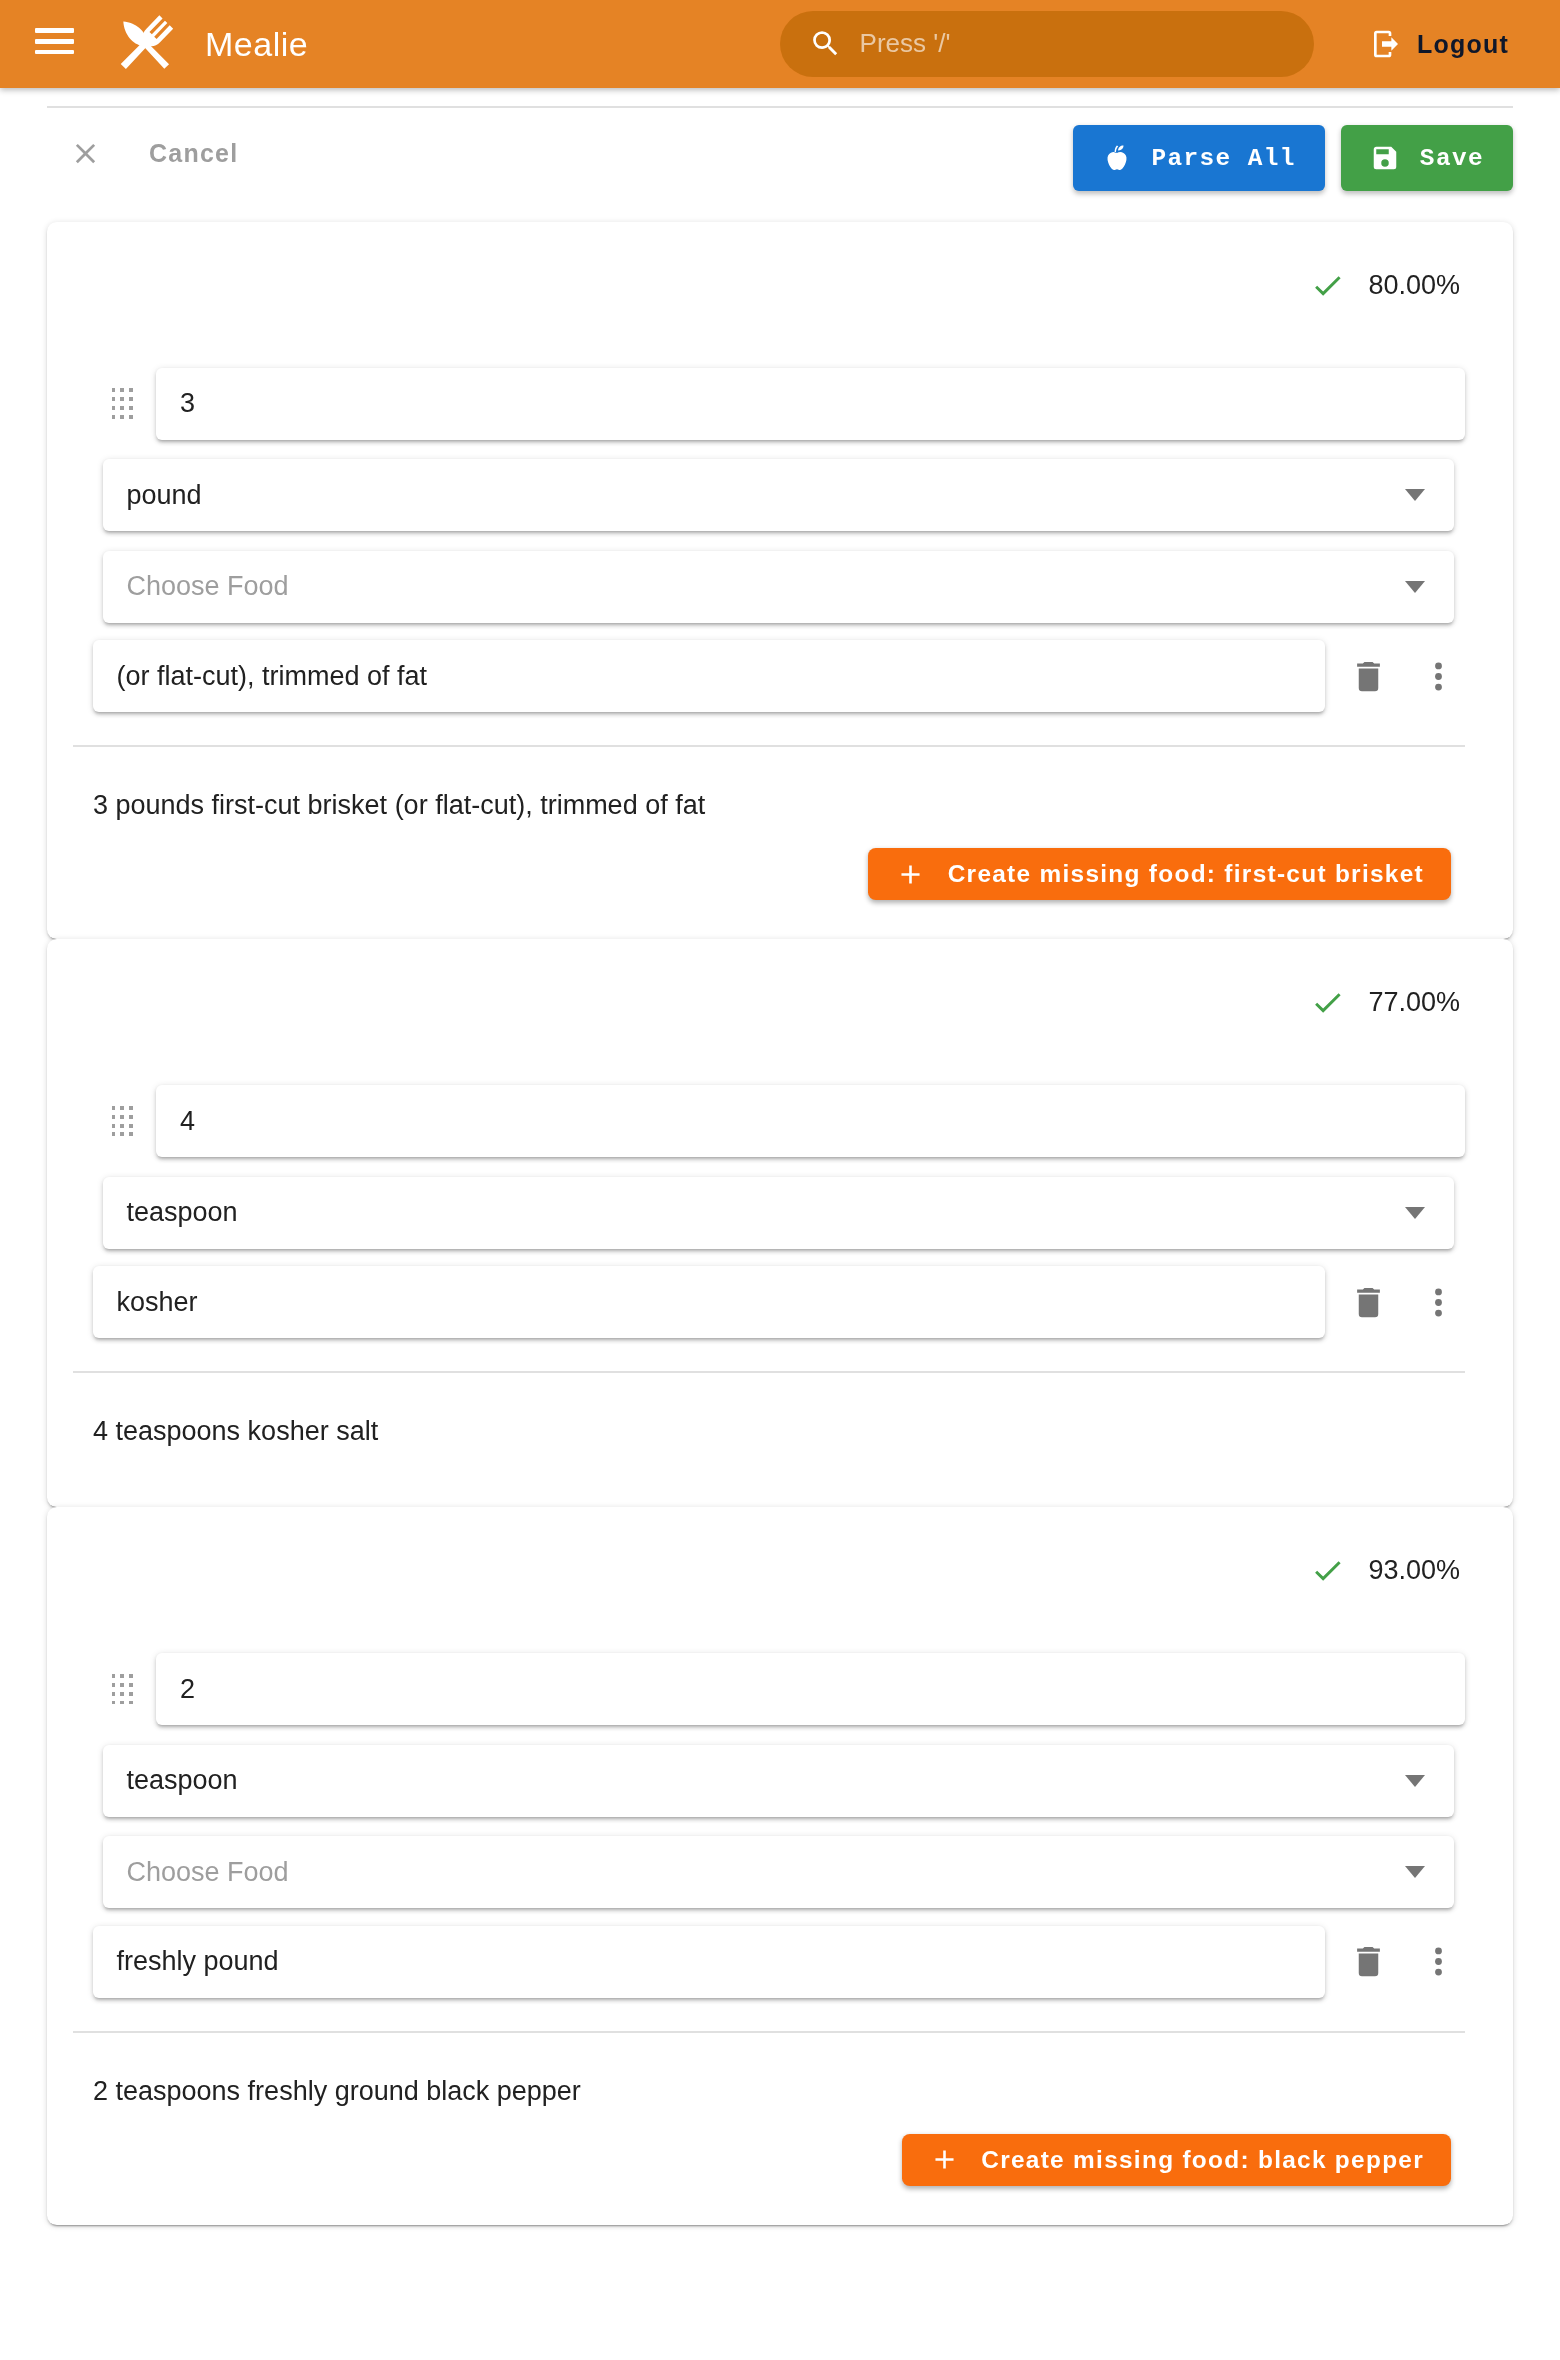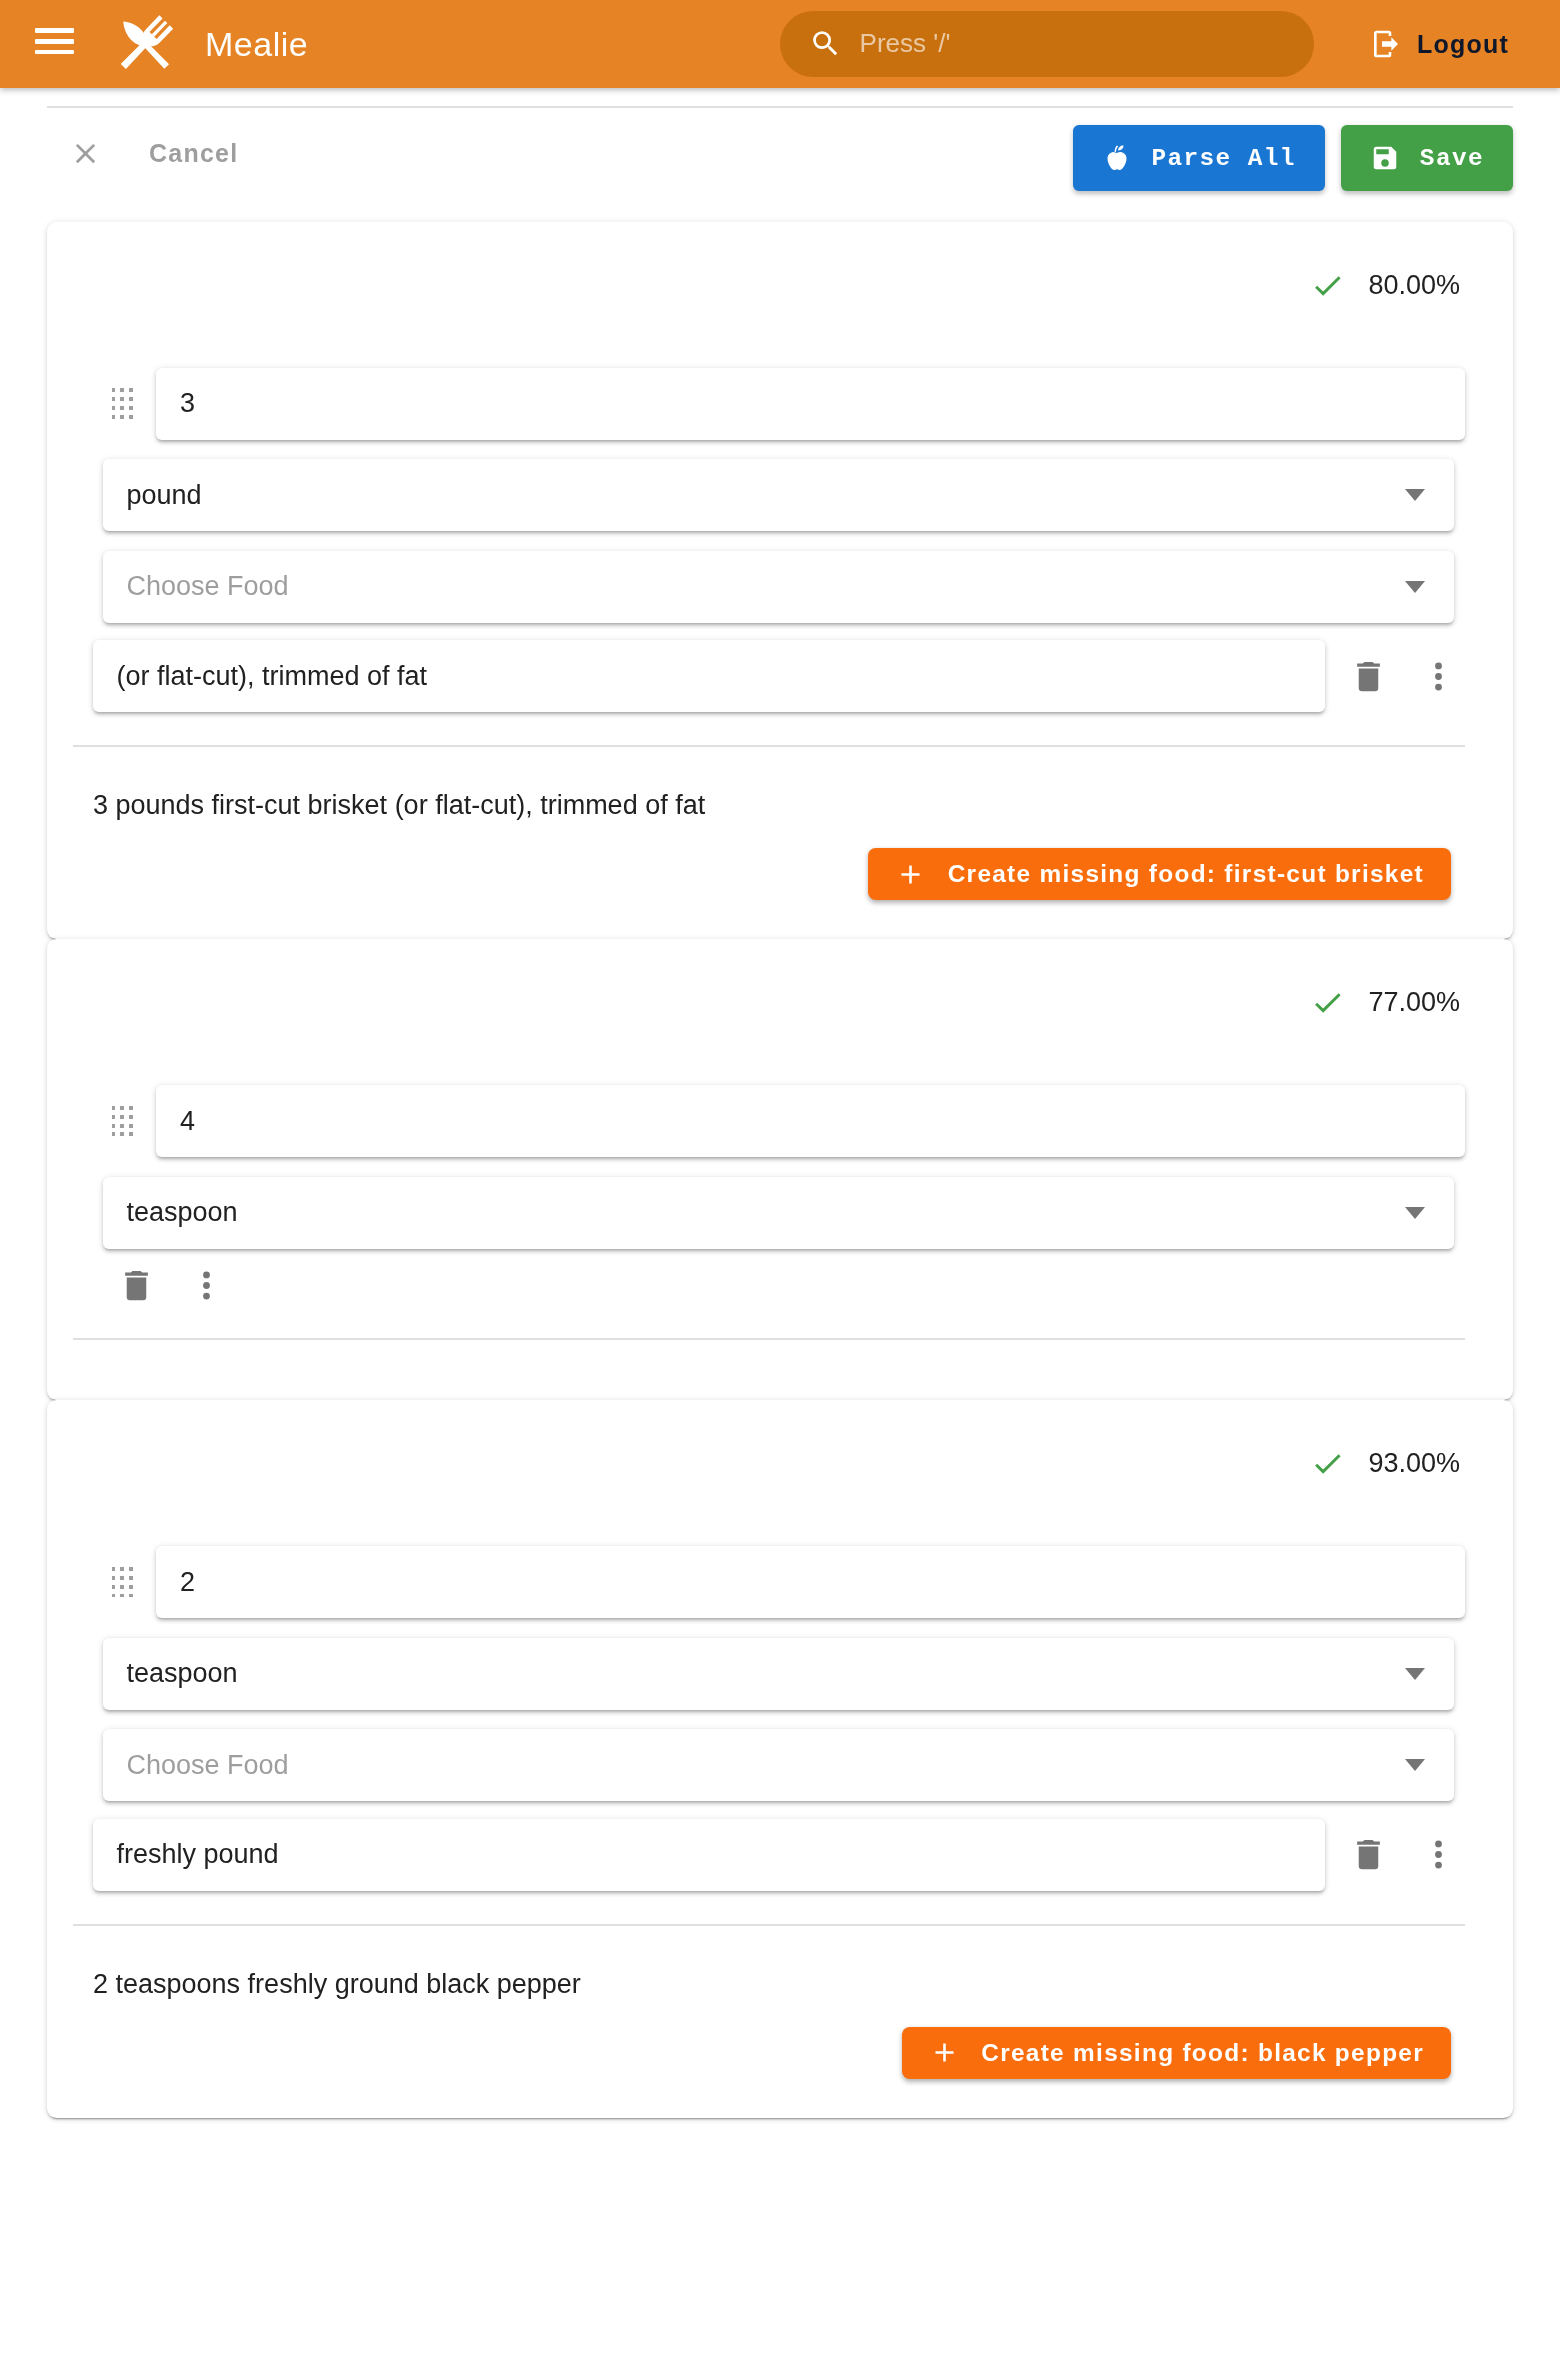--- a/index.html
+++ b/index.html
@@ -234,35 +234,37 @@
 
     <div class="select-row">
       <div class="solo">
         <span>teaspoon</span>
         <span class="caret"></span>
       </div>
     </div>
 
 
     <div class="note-row">
+      <div class="solo">kosher</div>
       <button class="icon-btn trash-btn">
         <svg viewBox="0 0 24 24">
               <path d="M19,4H15.5L14.5,3H9.5L8.5,4H5V6H19M6,19A2,2 0 0,0 8,21H16A2,2 0 0,0 18,19V7H6V19Z"></path>
             </svg>
       </button>
       <button class="icon-btn menu-btn">
         <svg viewBox="0 0 24 24">
               <circle cx="12" cy="5.5" r="2.1"></circle>
               <circle cx="12" cy="12" r="2.1"></circle>
               <circle cx="12" cy="18.5" r="2.1"></circle>
             </svg>
       </button>
     </div>
 
     <div class="card-divider"></div>
+    <div class="parsed-text">4 teaspoons kosher salt</div>
 
   </section>
 
   <section class="card">
     <div class="conf-row">
       <svg viewBox="0 0 24 24">
             <path d="M21,7L9,19L3.5,13.5L4.91,12.09L9,16.17L19.59,5.59L21,7Z"></path>
           </svg>
       <span class="conf-text">93.00%</span>
     </div>

